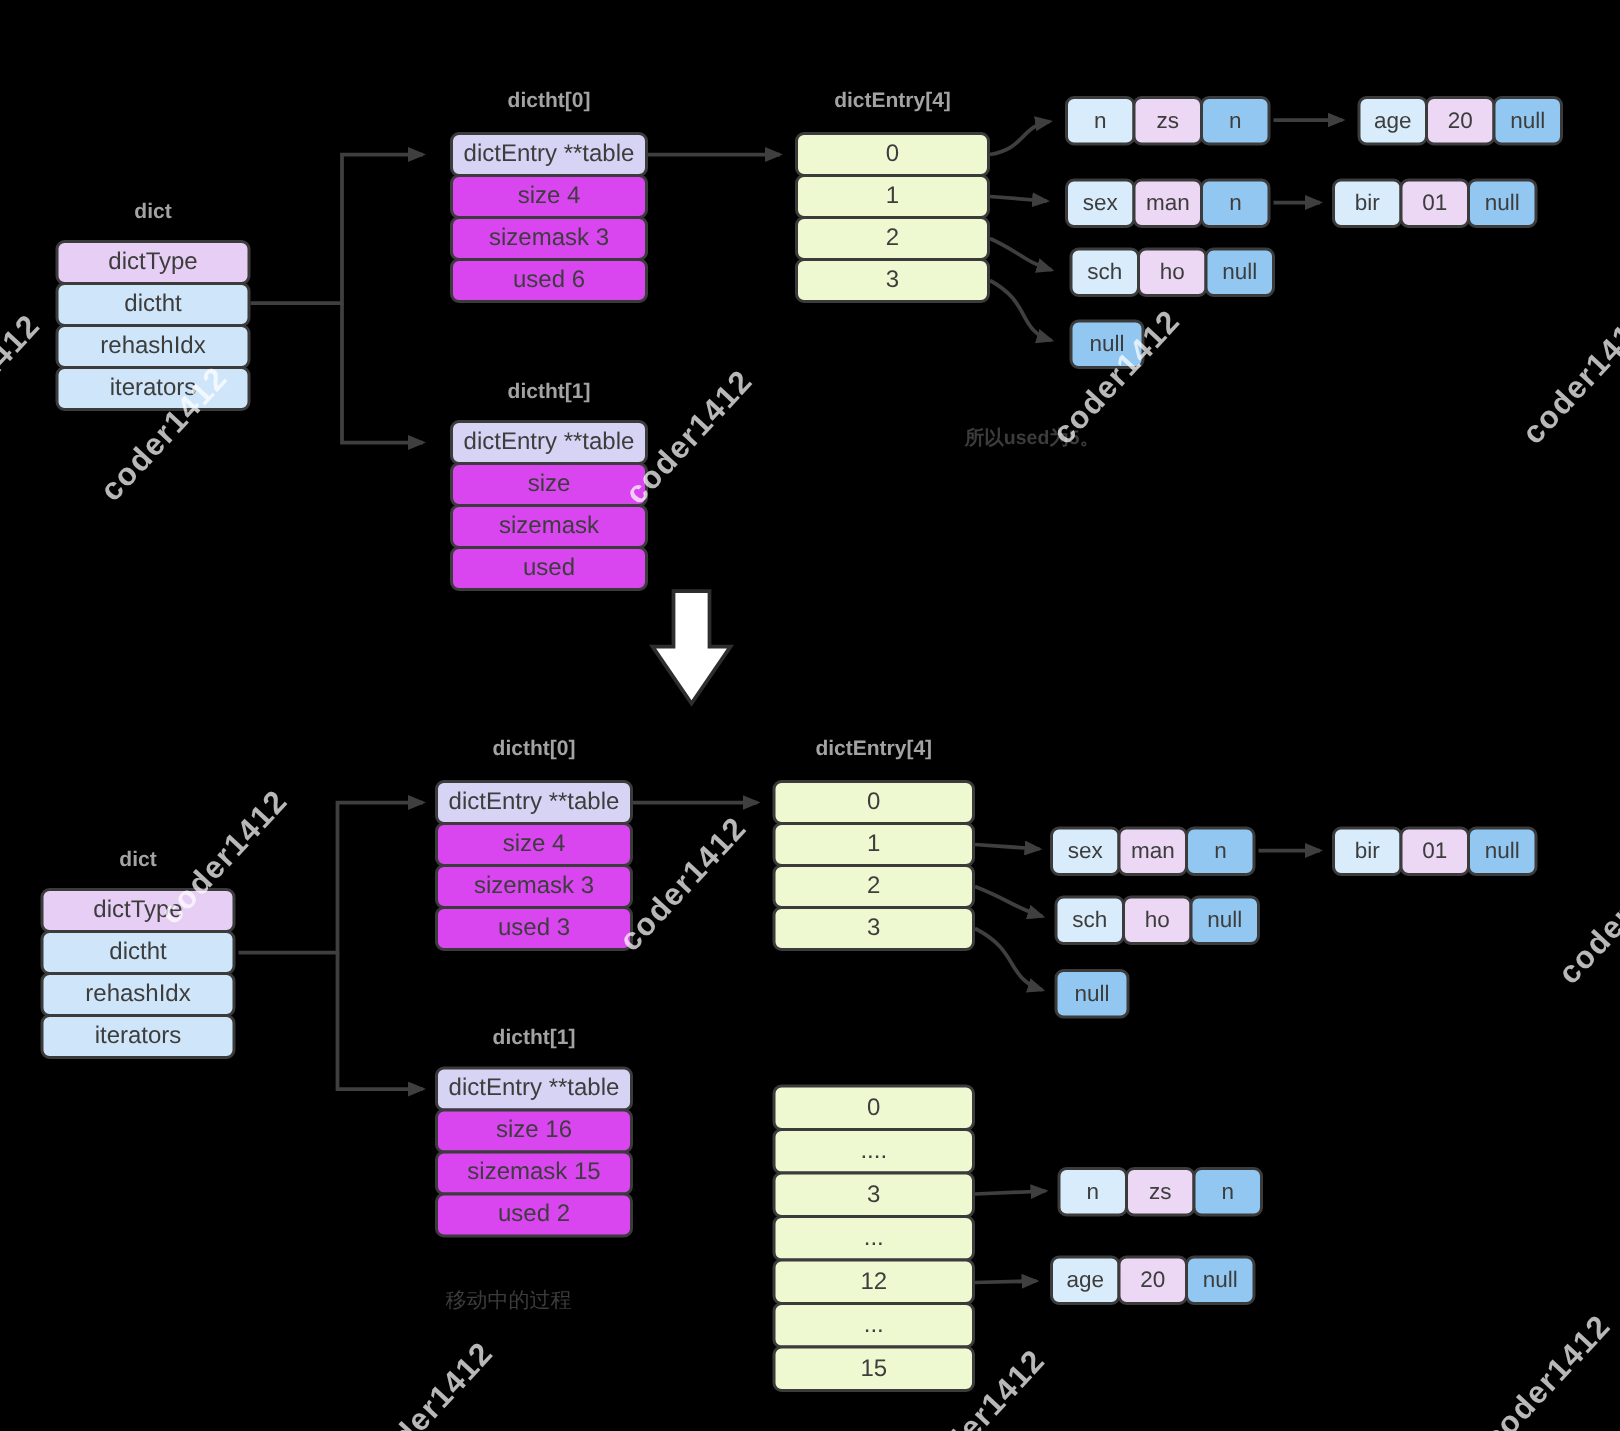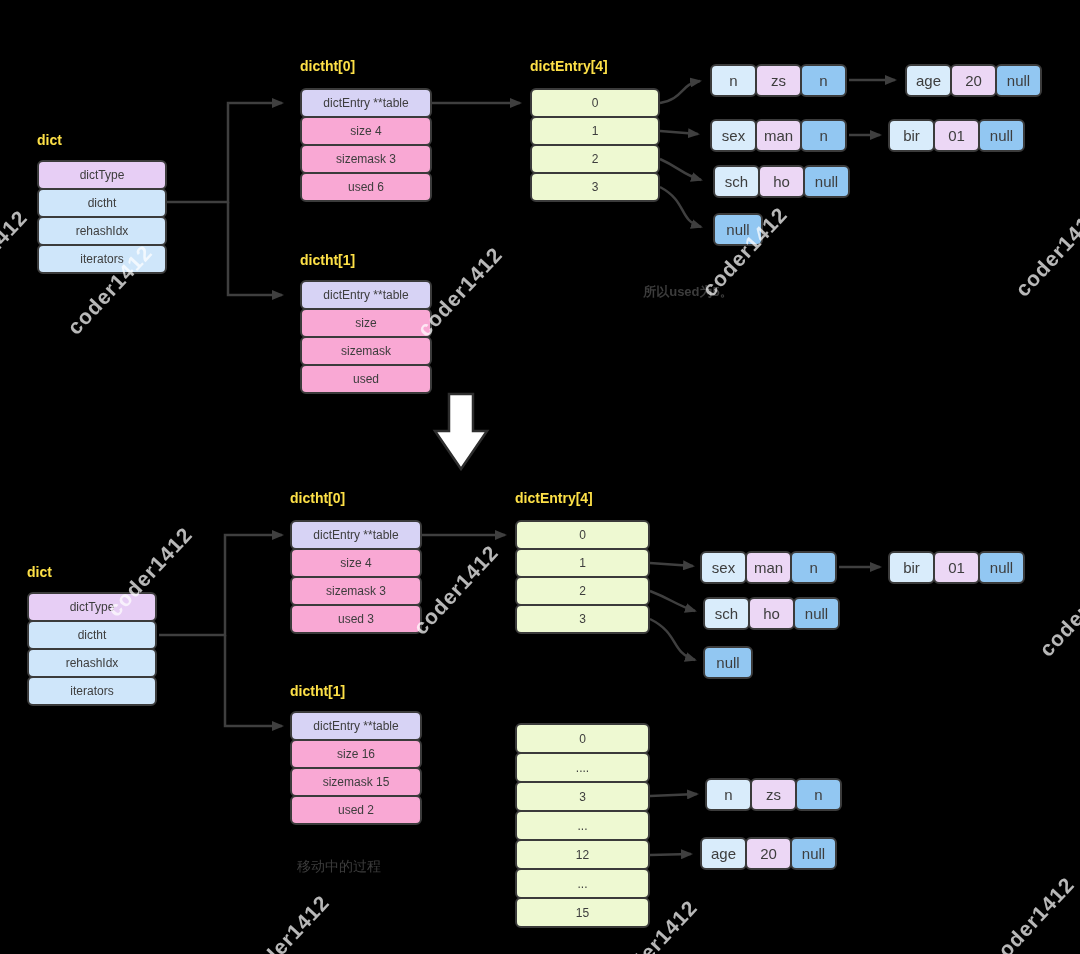--- a/index.html
+++ b/index.html
@@ -1,29 +1,29 @@
 <!DOCTYPE html>
 <html><head>
 <meta charset="utf-8">
 <style>
   html,body{margin:0;padding:0;background:#000;}
   #canvas{position:relative;width:1080px;height:954px;background:#000;overflow:hidden;
           font-family:"Liberation Sans","DejaVu Sans",sans-serif;}
   svg.overlay{position:absolute;left:0;top:0;width:1080px;height:954px;pointer-events:none;}
   .struct-table{position:absolute;}
   .srow{box-sizing:border-box;height:30px;margin-top:-2px;border:2px solid #3b3b3b;border-radius:6px;
-        display:flex;align-items:center;justify-content:center;font-size:12px;color:#3d3d3d;padding:0 2px;}
+        display:flex;align-items:center;justify-content:center;font-size:16px;color:#3d3d3d;padding:0 2px;}
   .srow:first-child{margin-top:0;}
   .c-purple{background:#e7cef5;}
   .c-lav{background:#d7d3f5;}
   .c-blue{background:#cfe6fa;}
-  .c-mint{background:#f9a8d4;}
+  .c-mint{background:#d946ef;}
   .c-slot{background:#eef9d2;}
   .slotrow{height:31px;}
-  .tbl-title{position:absolute;text-align:left;font-weight:bold;color:#fde047;font-size:14px;}
+  .tbl-title{position:absolute;text-align:center;font-weight:bold;color:#a3a3a3;font-size:14px;}
   .node{position:absolute;display:flex;}
   .ncell{box-sizing:border-box;height:33px;min-width:47px;padding:0 7px;margin-left:-2px;border:2px solid #3b3b3b;
          border-radius:6px;display:flex;align-items:center;justify-content:center;font-size:15px;color:#3d3d3d;}
   .ncell:first-child{margin-left:0;}
   .n-light{background:#d9ecfb;}
   .n-pink{background:#ecd7f5;}
   .n-blue{background:#92c7f2;}
   .note{position:absolute;color:#3c3c3c;font-weight:bold;font-size:13px;line-height:1.6;text-align:center;}
   .note-b{position:absolute;color:#3c3c3c;font-weight:normal;font-size:14px;}
   .wm{position:absolute;color:rgba(255,255,255,0.72);font-weight:bold;font-size:21px;letter-spacing:1px;

